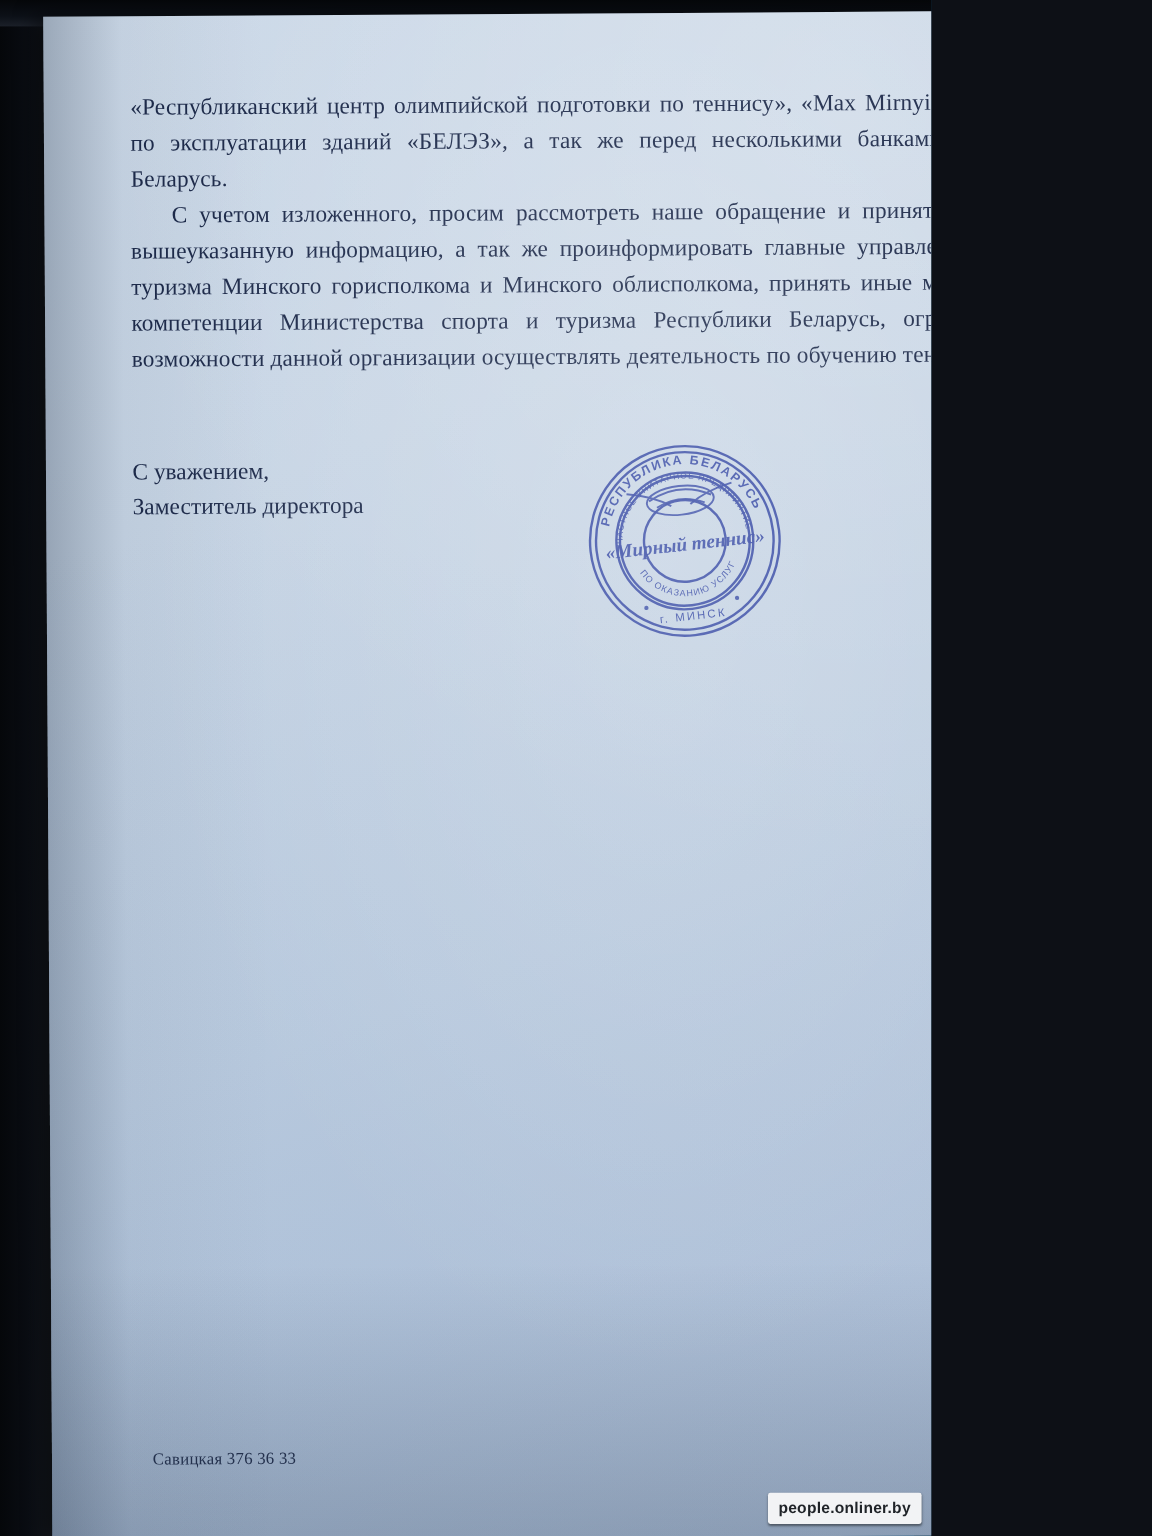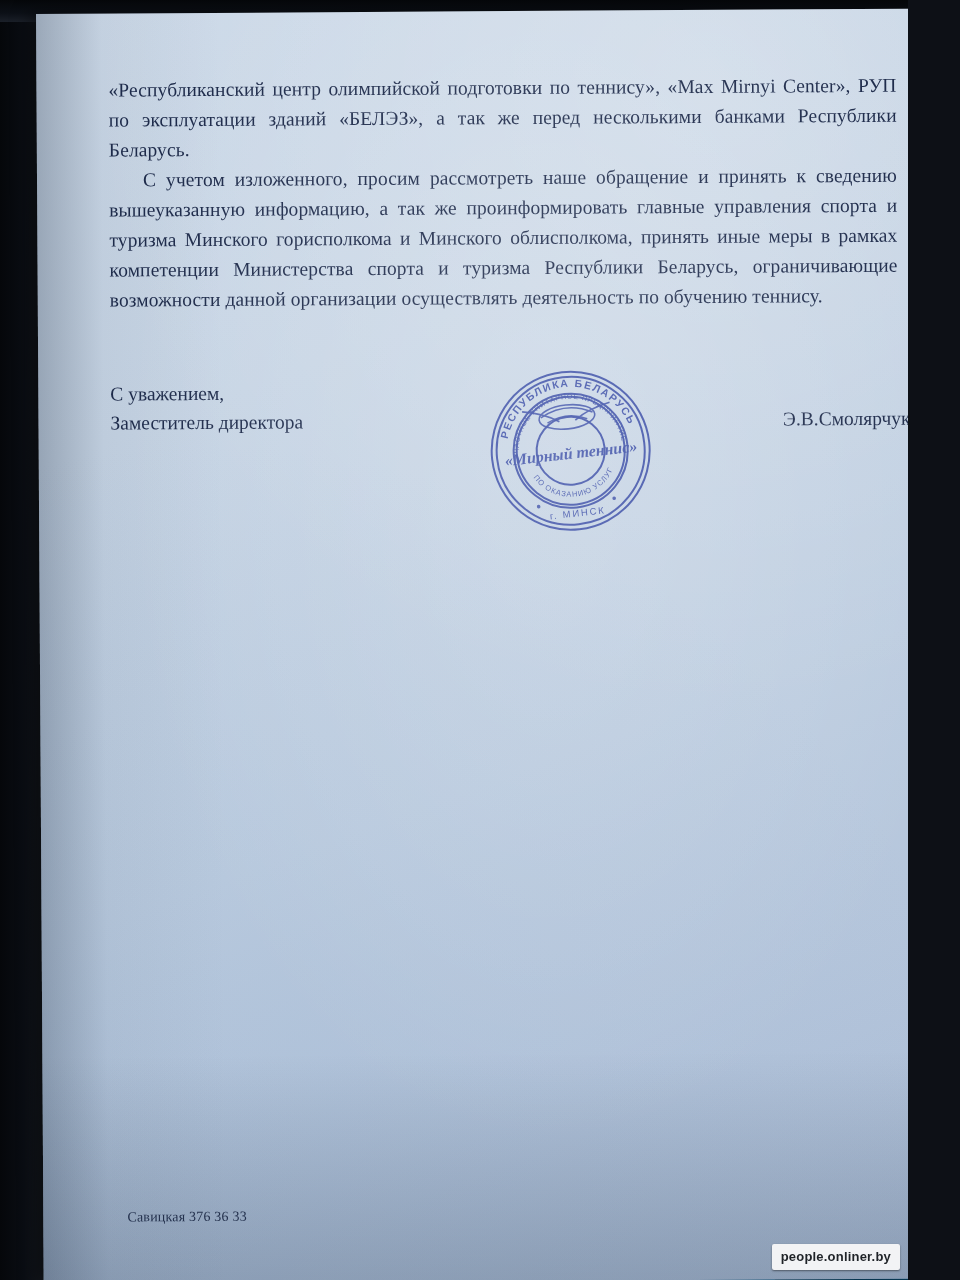--- a/index.html
+++ b/index.html
@@ -10,21 +10,21 @@
   body {
     width: 960px;
     height: 1280px;
     overflow: hidden;
     font-family: "Liberation Serif", serif;
   }
 
   
   .photo {
     position: relative;
-    width: 908px;
+    width: 776px;
     height: 1280px;
     background: #0c4a6e;
     overflow: hidden;
   }
 
   
   .dark-edge-left {
     position: absolute;
     left: 0; top: 0;
     width: 44px; height: 1280px;

